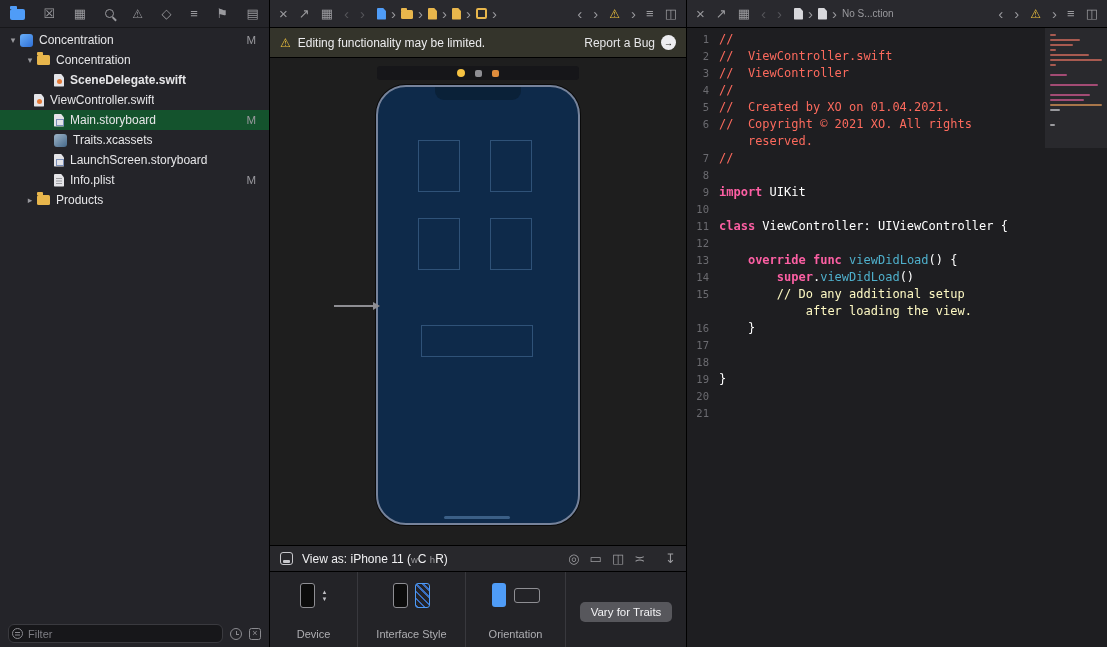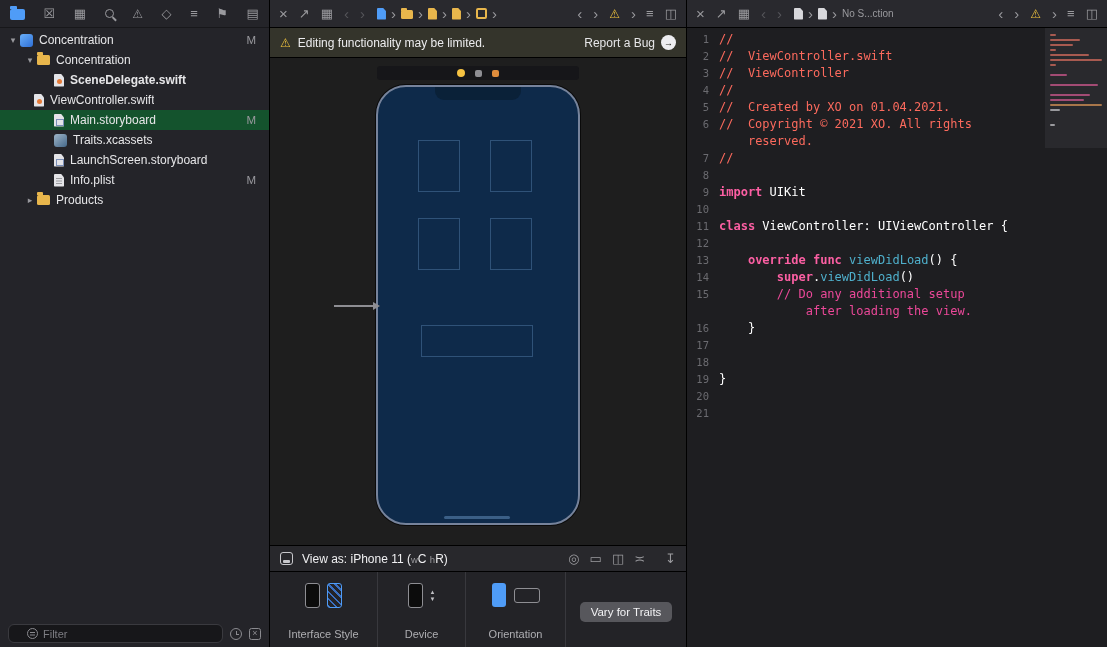--- a/index.html
+++ b/index.html
@@ -10,21 +10,21 @@
   
   .sidebar{width:270px;flex:none;background:#242429;display:flex;flex-direction:column;border-right:1px solid #000}
   .navbar{height:28px;flex:none;display:flex;align-items:center;justify-content:space-between;padding:0 10px;border-bottom:1px solid rgba(0,0,0,.35)}
   .tree{flex:1;overflow:hidden;padding-top:2px}
   .tree-row{height:20px;display:flex;align-items:center;padding-right:4px;cursor:default}
   .tree-row.selected{background:#14532d}
   .chev{width:14px;flex:none;text-align:center;font-size:9px;color:#98989d}
   .tree-label{white-space:nowrap;overflow:hidden;text-overflow:ellipsis;color:#e6e6e8}
   .badge{margin-left:auto;padding-left:6px;margin-right:9px;color:#98989d;font-size:11.5px}
   .filter-bar{height:27px;flex:none;display:flex;align-items:center;gap:7px;padding:0 8px}
-  .filter-field{flex:1;height:19px;display:flex;align-items:center;gap:5px;background:#17171a;border:1px solid #3a3a3f;border-radius:6px;padding:0 18px}
+  .filter-field{flex:1;height:19px;display:flex;align-items:center;gap:5px;background:#17171a;border:1px solid #3a3a3f;border-radius:6px;padding:0 3px}
   .filter-text{color:#7d7d83;font-size:11px}
 
   
   .toolbar{height:28px;flex:none;display:flex;align-items:center;gap:10px;padding:0 9px;background:#29292e;border-bottom:1px solid #000}
   .tgroup{display:flex;align-items:center;gap:11px}
   .crumbs{flex:1;min-width:0;display:flex;align-items:center;gap:5px;overflow:hidden;margin-left:2px}
   .tglyph{font-size:13px;color:#9a9a9e;line-height:1;flex:none}
   .g-x{font-size:15px}
   .g-chevL,.g-chevR,.g-chev{font-size:15px;line-height:0.8}
   .g-warn{font-size:12px}
@@ -106,21 +106,21 @@
   .varybtn{background:#57575c;color:#f2f2f4;font-size:11.5px;border:none;border-radius:5px;padding:4px 11px;cursor:default}
 
   
   .codepane{flex:1;display:flex;flex-direction:column;background:#1e1e21;min-width:0}
   .code-wrap{position:relative;flex:1;overflow:hidden;padding-top:3px;
     font-family:"DejaVu Sans Mono",monospace;font-size:12px;line-height:17px}
   .code-line{display:flex}
   .ln{flex:0 0 32px;text-align:right;padding-right:10px;color:#6b6b70;font-size:10.5px;line-height:17px}
   .lc{flex:1;white-space:pre-wrap;color:#fff;min-height:17px;padding-right:66px}
   .tok-comment{color:#fc6a5d}
-  .tok-comment2{color:#ec4899}
+  .tok-comment2{color:#fef9c3}
   .tok-keyword{color:#fc5fa3;font-weight:bold}
   .tok-call{color:#4fb0cc}
   .tok-plain{color:#ffffff}
   .minimap{position:absolute;top:0;right:0;width:62px;height:120px;background:#29292d;padding:6px 4px 6px 5px}
   .mm-line{height:2px;margin-bottom:3px;border-radius:1px}
 </style>
 </head>
 <body>
 
 <div class="app">
@@ -263,36 +263,36 @@
       <span class="viewas-actions">
           <span class="tglyph g-circle">◎</span>
           <span class="tglyph g-rect">▭</span>
           <span class="tglyph g-layout">◫</span>
           <span class="tglyph g-eq">≍</span>
           <span class="tglyph g-dl pushed">↧</span>
         </span>
     </div>
 
     <div class="devicebar">
-      <div class="dsec dsec-style">
-        <div class="drow">
-          <span class="phoneglyph"></span>
-          <span class="phoneglyph hatched"></span>
-        </div>
-        <span class="dlabel">Interface Style</span>
-      </div>
       <div class="dsec dsec-device">
         <div class="drow">
           <span class="phoneglyph"></span>
           <span class="stepper">
               <span>▲</span>
               <span>▼</span>
             </span>
         </div>
         <span class="dlabel">Device</span>
+      </div>
+      <div class="dsec dsec-style">
+        <div class="drow">
+          <span class="phoneglyph"></span>
+          <span class="phoneglyph hatched"></span>
+        </div>
+        <span class="dlabel">Interface Style</span>
       </div>
       <div class="dsec dsec-orient">
         <div class="drow">
           <span class="portrait"></span>
           <span class="landscape"></span>
         </div>
         <span class="dlabel">Orientation</span>
       </div>
       <div class="dsec dsec-vary">
         <button class="varybtn">Vary for Traits</button>

